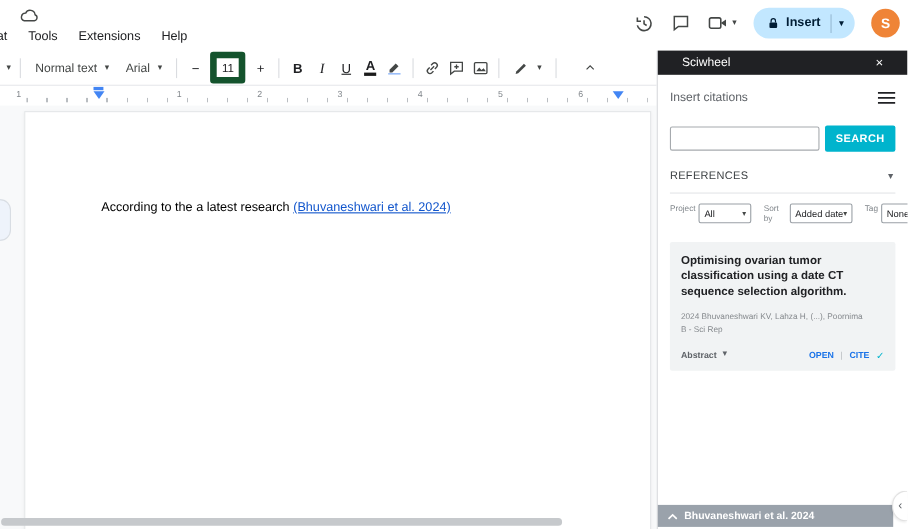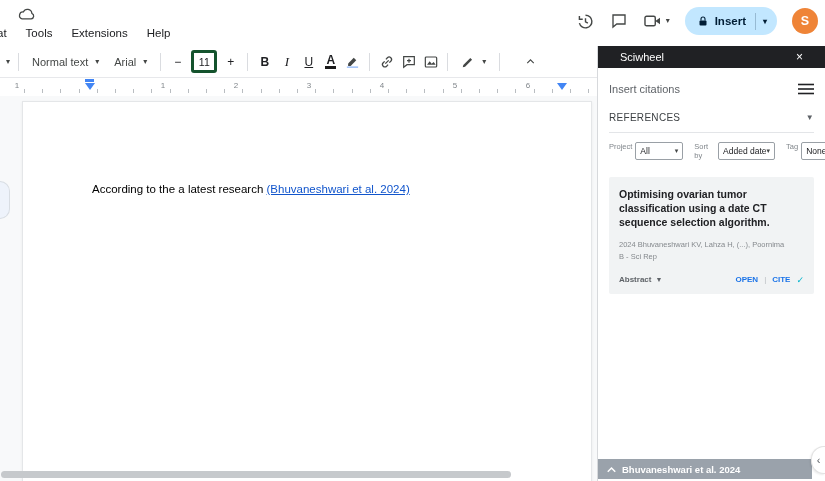--- a/index.html
+++ b/index.html
@@ -22,21 +22,21 @@
   .avatar{width:26px;height:26px;border-radius:50%;background:#ef8437;color:#fff;font-size:12.5px;
           font-weight:700;display:flex;align-items:center;justify-content:center;}
 
   
   .toolbar{position:absolute;top:46px;left:0;width:597px;height:32px;background:#fff;
            border-bottom:1px solid #e7e8eb;display:flex;align-items:center;gap:5px;
            padding-left:2px;box-sizing:border-box;font-size:11px;color:#444746;}
   .tb-sep{width:1px;height:18px;background:#dadce0;margin:0 3px;flex:0 0 auto;}
   .caret{font-size:8px;color:#444746;line-height:1;}
   .tb-drop{display:flex;align-items:center;gap:7px;padding:0 5px;}
-  .size-box{width:20px;height:17px;border:3px solid #14532d;border-radius:3px;display:flex;
+  .size-box{width:20px;height:17px;border:6px solid #14532d;border-radius:3px;display:flex;
             align-items:center;justify-content:center;font-size:10.5px;color:#202124;}
   .tb-btn{min-width:17px;text-align:center;font-size:12px;color:#202124;display:flex;align-items:center;justify-content:center;}
   .b-bold{font-weight:800;}
   .b-italic{font-family:"Liberation Serif",serif;font-style:italic;font-size:13px;}
   .b-under{text-decoration:underline;}
   .a-color{font-weight:600;border-bottom:3px solid #1b1b1b;line-height:1.05;padding:0 1px;}
 
   
   .ruler{position:absolute;top:79px;left:0;width:597px;height:17px;background:#fff;}
   .ruler .ticks{position:absolute;left:24px;right:8px;bottom:3px;height:4px;
@@ -240,20 +240,24 @@
   </div>
   <div class="sw-body">
     <div class="insert-row">
       <span>Insert citations</span>
       <svg width="16" height="12" viewBox="0 0 16 12" stroke="#202124" stroke-width="1.6">
         <line x1="0" y1="1.5" x2="16" y2="1.5"></line>
           <line x1="0" y1="6" x2="16" y2="6"></line>
           <line x1="0" y1="10.5" x2="16" y2="10.5"></line>
       </svg>
     </div>
+    <div class="search-row">
+      <input class="search-input" type="text" value="" style="">
+      <button class="search-btn">SEARCH</button>
+    </div>
     <div class="refs-row">
       <span>REFERENCES</span>
       <span class="refs-caret">▼</span>
     </div>
     <div class="filters">
       <div class="filter">
         <span class="filter-label">Project</span>
         <div class="filter-select">
           <span>All</span>
           <span class="fs-caret">▾</span>

